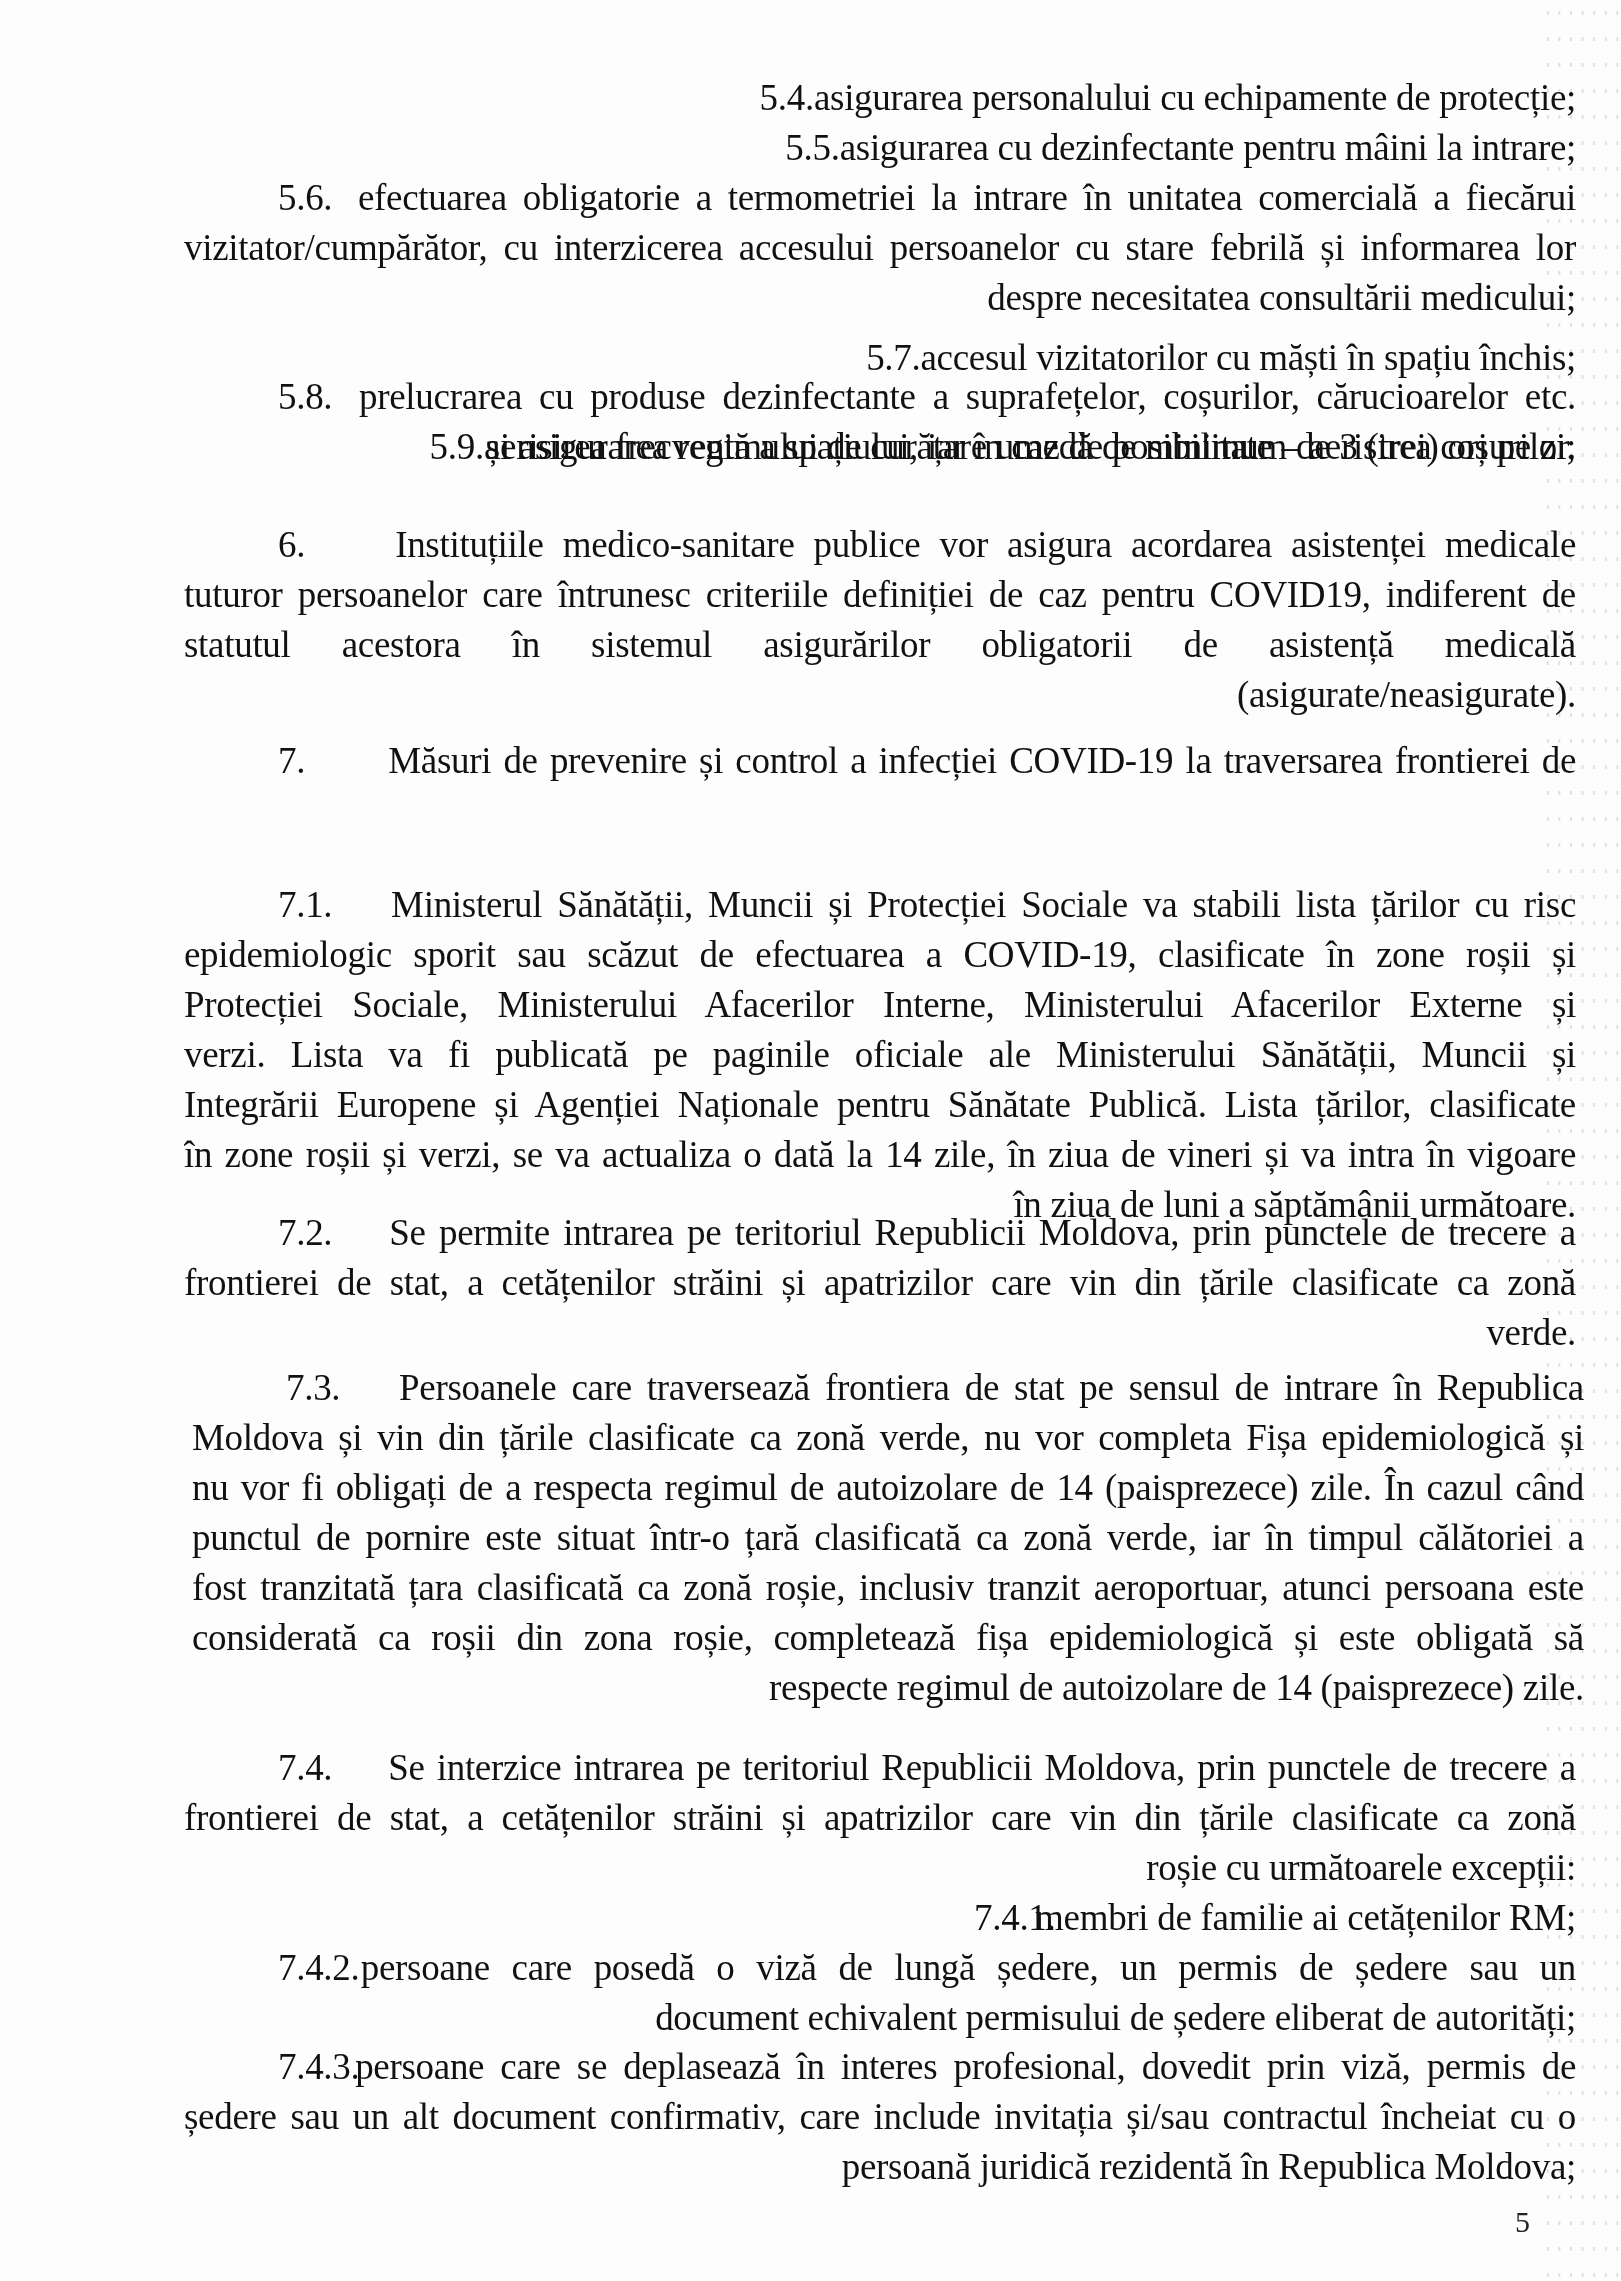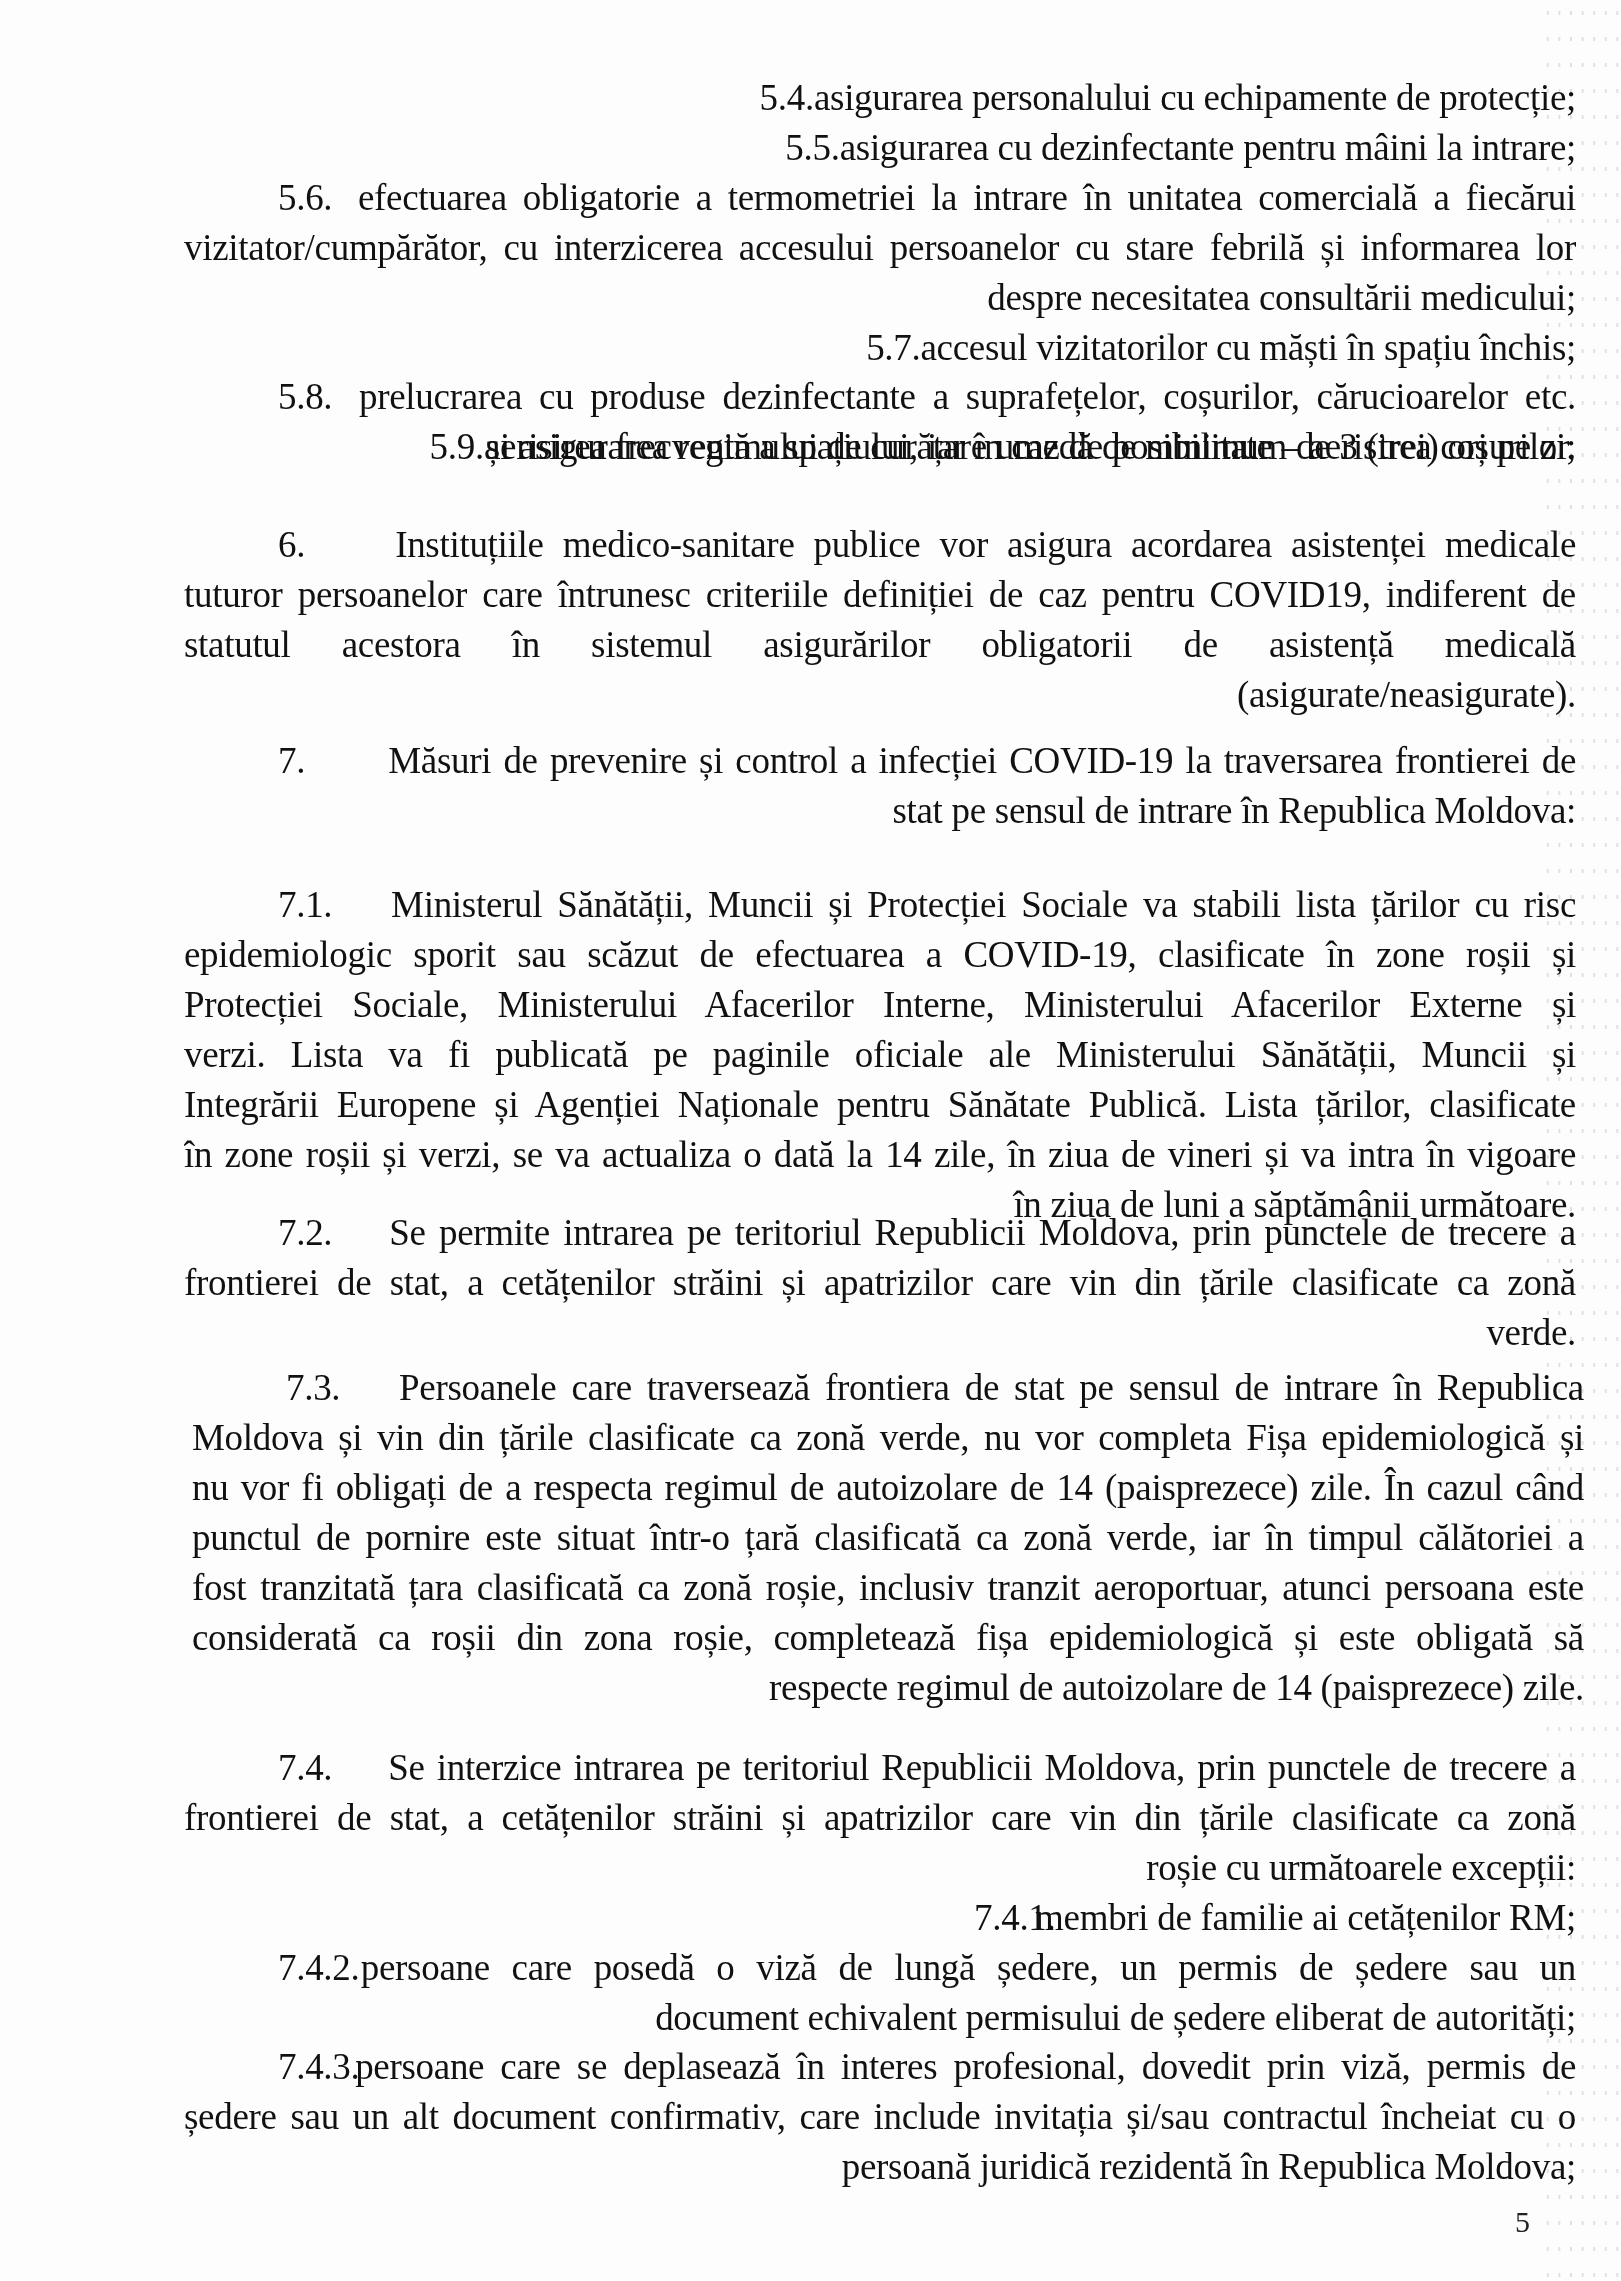--- a/index.html
+++ b/index.html
@@ -37,38 +37,37 @@
       </div>
       <div style="position: absolute; left: 0px; top: 123px; width: 1392px;">
         <div class="line ind"><span class="num n-item" style="width: 64px;">5.5.</span><span>asigurarea cu dezinfectante pentru mâini la intrare;</span></div>
       </div>
       <div style="position: absolute; left: 0px; top: 173px; width: 1392px;">
         <div class="line justify ind"><span class="num n-item" style="width: 64px;">5.6.</span> <span>efectuarea obligatorie a termometriei la intrare în unitatea comercială a fiecărui</span></div>
         <div class="line justify">vizitator/cumpărător, cu interzicerea accesului persoanelor cu stare febrilă și informarea lor</div>
         <div class="line">despre necesitatea consultării medicului;</div>
       </div>
       <div style="position: absolute; left: 0px; top: 323px; width: 1392px;">
-        <div class="line ind"><span class="num n-item" style="width: 64px;">5.7.</span><span>accesul vizitatorilor cu măști în spațiu închis;</span></div>
+        <div class="line ind"><span class="num n-item" style="width: 64px; margin-top: 10px;">5.7.</span><span>accesul vizitatorilor cu măști în spațiu închis;</span></div>
       </div>
       <div style="position: absolute; left: 0px; top: 372px; width: 1392px;">
         <div class="line justify ind"><span class="num n-item" style="width: 64px;">5.8.</span> <span>prelucrarea cu produse dezinfectante a suprafețelor, coșurilor, cărucioarelor etc.</span></div>
         <div class="line">și asigurarea regimului de curățare umedă de minimum de 3 (trei) ori pe zi;</div>
       </div>
       <div style="position: absolute; left: 0px; top: 422px; width: 1392px;">
         <div class="line ind"><span class="num n-item" style="width: 64px;">5.9.</span><span>aerisirea frecventă a spațiului, iar în caz de posibilitate – aerisirea coșurilor.</span></div>
       </div>
       <div style="position: absolute; left: 0px; top: 520px; width: 1392px;">
         <div class="line justify ind"><span class="num n-long" style="width: 98px;">6.</span> <span>Instituțiile medico-sanitare publice vor asigura acordarea asistenței medicale</span></div>
         <div class="line justify">tuturor persoanelor care întrunesc criteriile definiției de caz pentru COVID19, indiferent de</div>
         <div class="line justify">statutul acestora în sistemul asigurărilor obligatorii de asistență medicală</div>
         <div class="line">(asigurate/neasigurate).</div>
       </div>
       <div style="position: absolute; left: 0px; top: 736px; width: 1392px;">
         <div class="line justify ind"><span class="num n-long" style="width: 98px;">7.</span> <span>Măsuri de prevenire și control a infecției COVID-19 la traversarea frontierei de</span></div>
-        <div class="line">stat pe sensul de intrare în Republica Moldova:</div>
       </div>
       <div style="position: absolute; left: 0px; top: 880px; width: 1392px;">
         <div class="line justify ind"><span class="num n-long" style="width: 98px;">7.1.</span> <span>Ministerul Sănătății, Muncii și Protecției Sociale va stabili lista țărilor cu risc</span></div>
         <div class="line justify">epidemiologic sporit sau scăzut de efectuarea a COVID-19, clasificate în zone roșii și</div>
         <div class="line justify">Protecției Sociale, Ministerului Afacerilor Interne, Ministerului Afacerilor Externe și</div>
         <div class="line justify">verzi. Lista va fi publicată pe paginile oficiale ale Ministerului Sănătății, Muncii și</div>
         <div class="line justify">Integrării Europene și Agenției Naționale pentru Sănătate Publică. Lista țărilor, clasificate</div>
         <div class="line justify">în zone roșii și verzi, se va actualiza o dată la 14 zile, în ziua de vineri și va intra în vigoare</div>
         <div class="line">în ziua de luni a săptămânii următoare.</div>
       </div>

